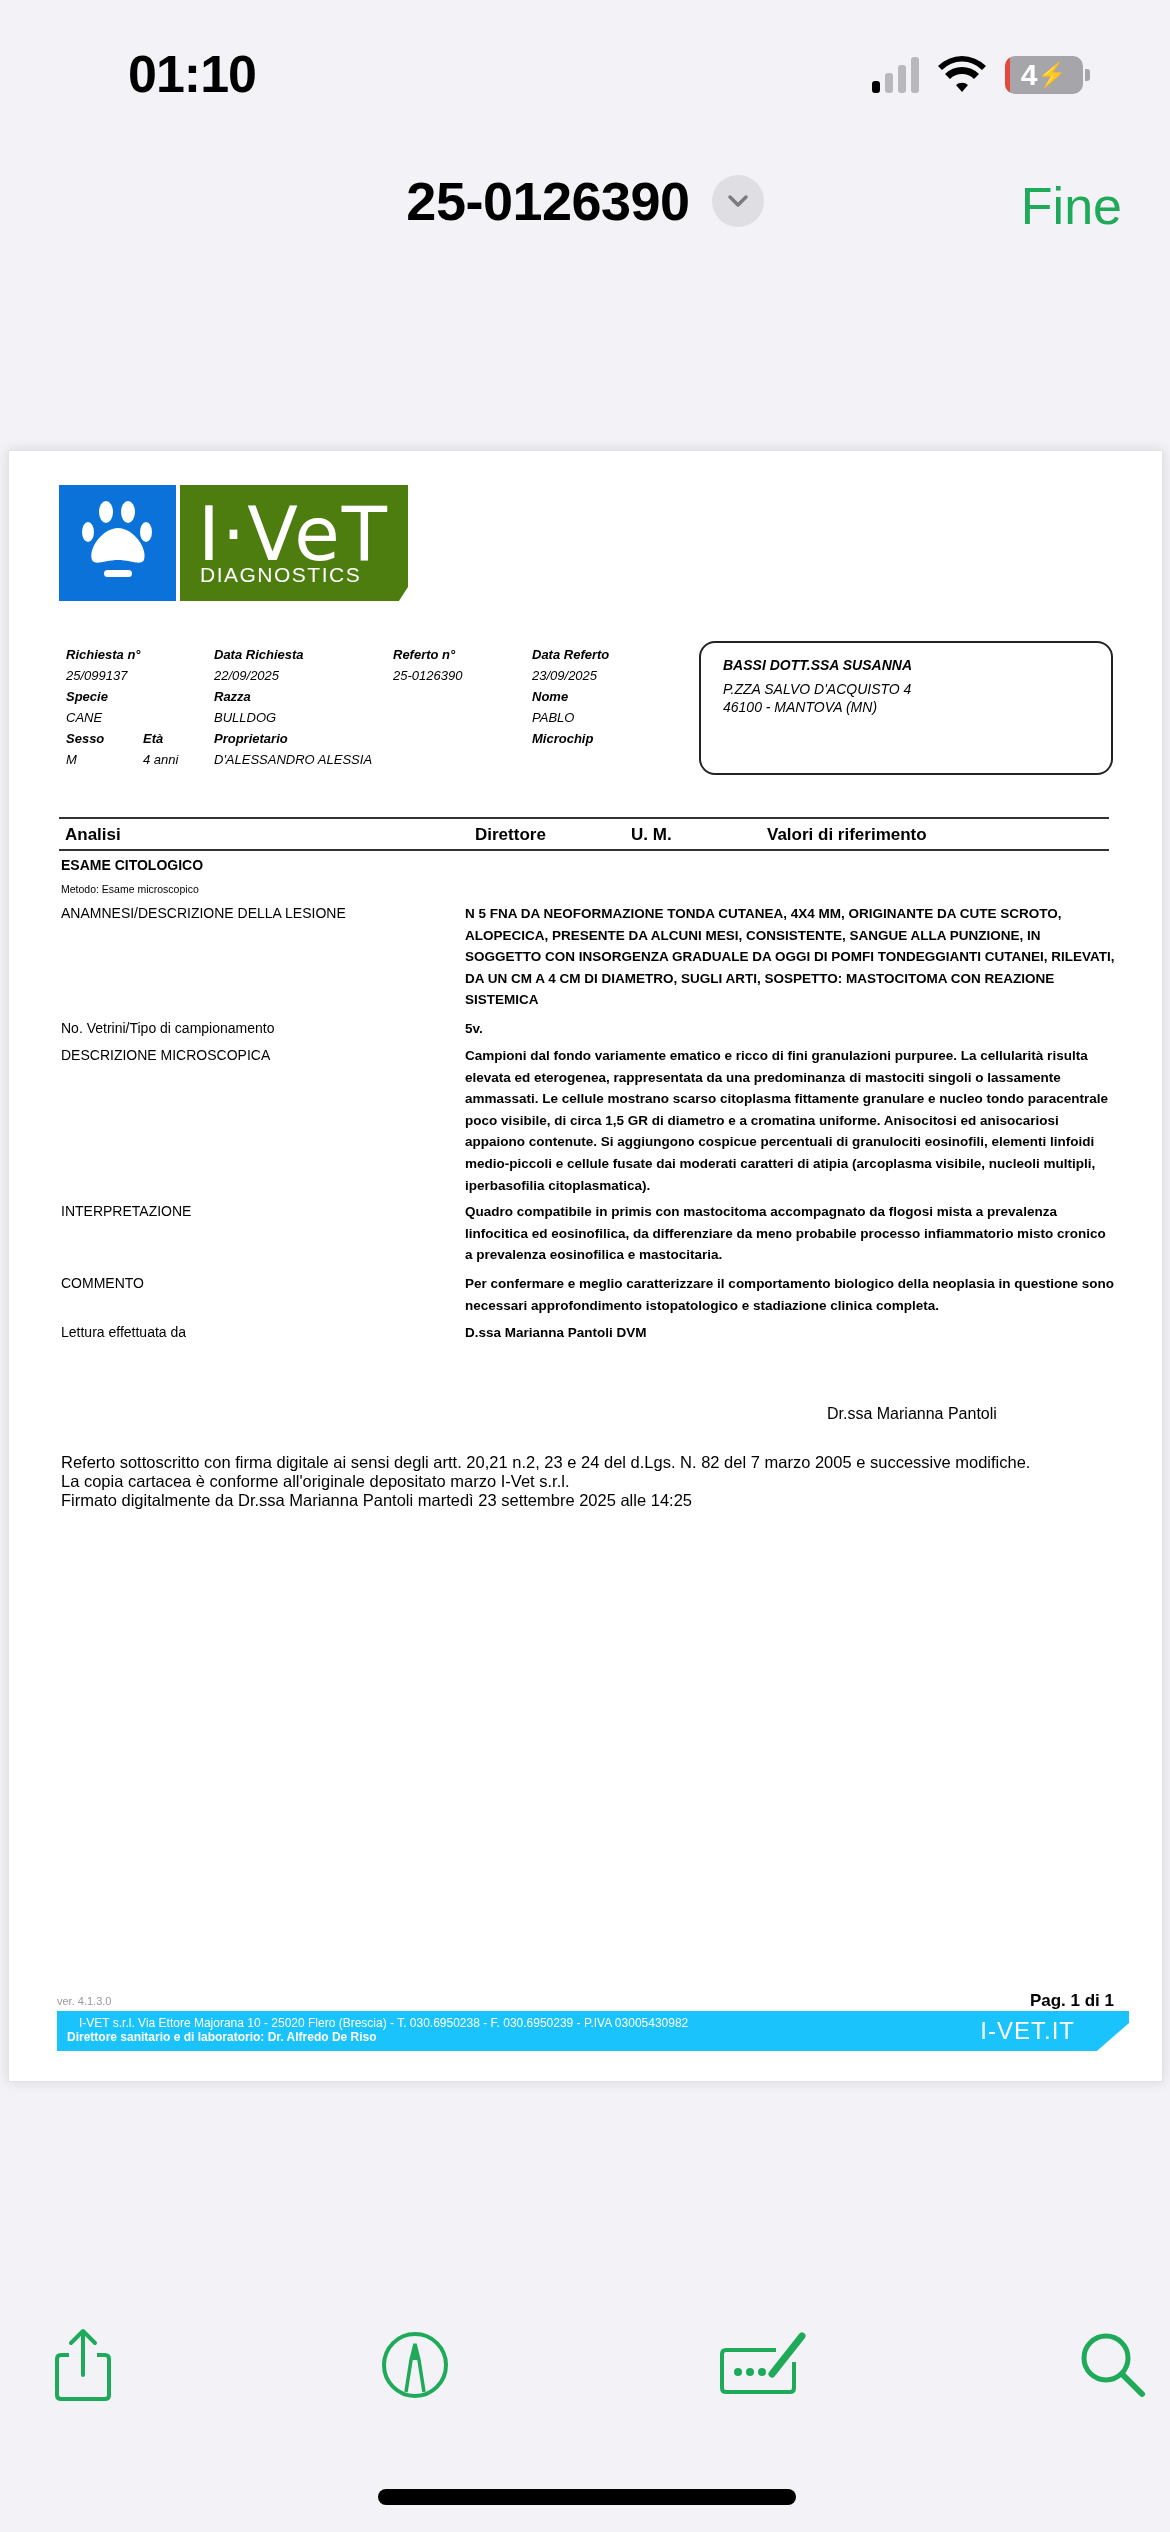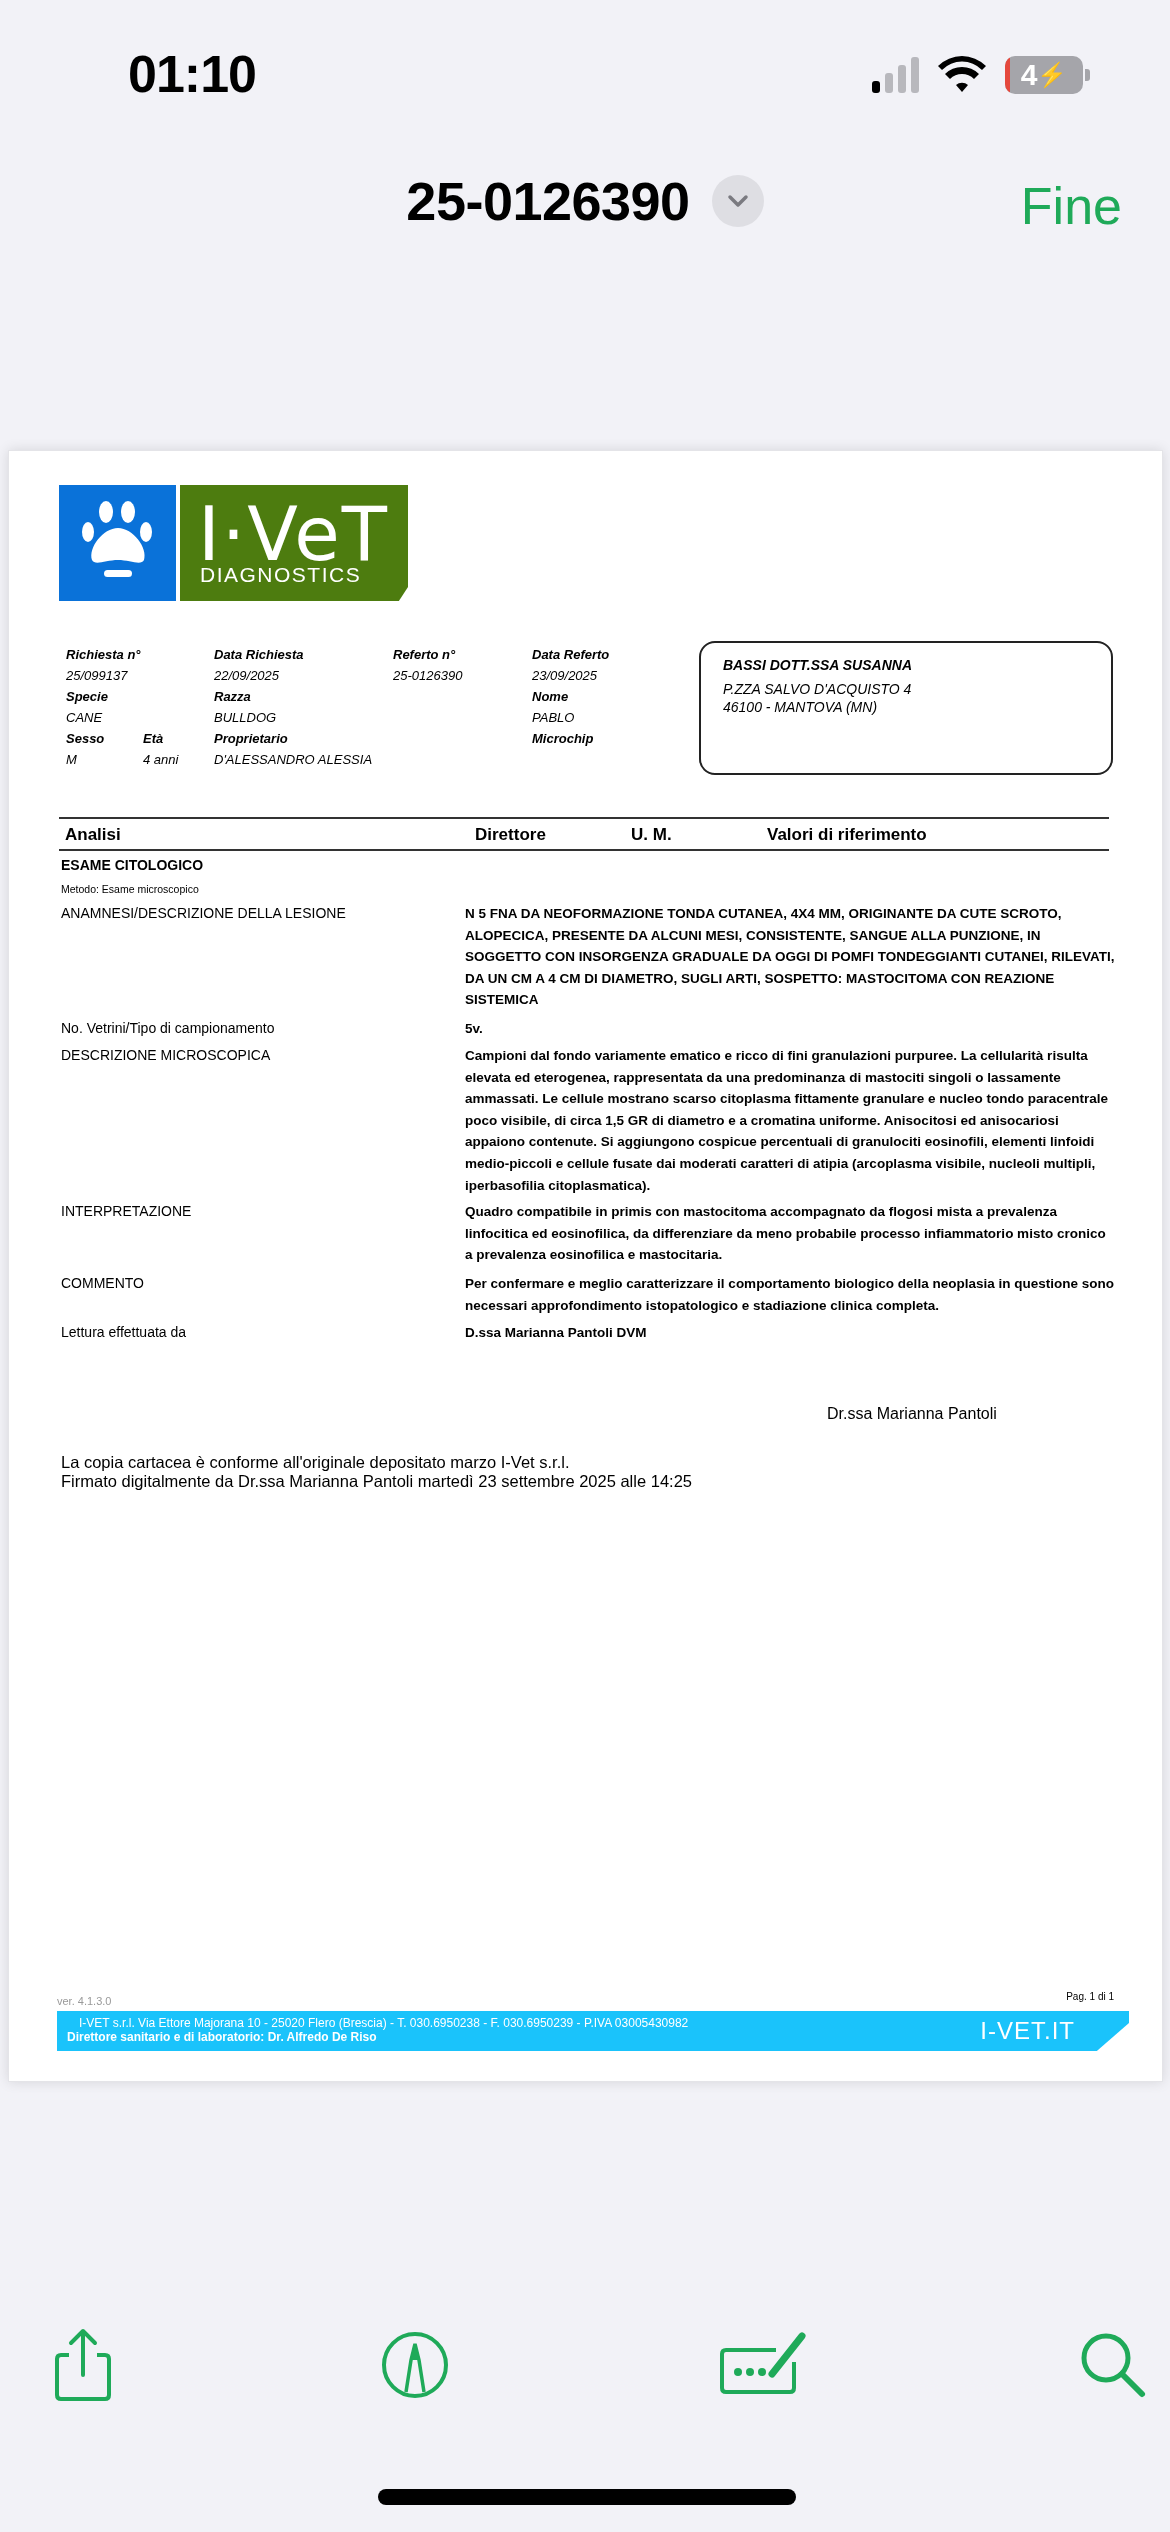--- a/index.html
+++ b/index.html
@@ -49,21 +49,21 @@
 
   .row-label { position:absolute; left:52px; font-size:14px; }
   .row-val { position:absolute; left:456px; width:650px; font-size:13.5px; font-weight:700; line-height:21.6px; }
   .section-title { position:absolute; left:52px; top:406px; font-size:14px; font-weight:700; }
   .method { position:absolute; left:52px; top:432px; font-size:10.5px; }
 
   .signer { position:absolute; left:818px; top:954px; font-size:16px; }
   .legal { position:absolute; left:52px; top:1002px; font-size:16.5px; line-height:19px; }
 
   .version { position:absolute; left:48px; top:1544px; font-size:11px; color:#999; }
-  .pageno { position:absolute; right:48px; top:1540px; font-size:10px; font-weight:400; }
+  .pageno { position:absolute; right:48px; top:1540px; font-size:17px; font-weight:700; }
   .footer-band { position:absolute; left:48px; top:1560px; width:1072px; height:40px; background:#1ac3fb; color:#fff;
     clip-path:polygon(0 0,100% 0,100% 30%,97% 100%,0 100%); }
   .footer-band .f1 { position:absolute; left:10px; top:5px; font-size:12px; font-weight:400;padding-left:12px; }
   .footer-band .f2 { position:absolute; left:10px; top:19px; font-size:12px; font-weight:700; }
   .footer-band .site { position:absolute; right:54px; top:6px; font-size:24px; letter-spacing:1px; }
 
   
   .toolbar-btn { position:absolute; top:2320px; width:90px; height:90px; display:flex; align-items:center; justify-content:center; }
   .home-ind { position:absolute; left:378px; top:2489px; width:418px; height:16px; border-radius:8px; background:#000; }
 </style>
@@ -176,20 +176,21 @@
 
   <div class="row-label" style="top:824px">COMMENTO</div>
   <div class="row-val" style="top:822px">Per confermare e meglio caratterizzare il comportamento biologico della neoplasia in questione sono necessari approfondimento istopatologico e stadiazione clinica completa.</div>
 
   <div class="row-label" style="top:873px">Lettura effettuata da</div>
   <div class="row-val" style="top:871px">D.ssa Marianna Pantoli DVM</div>
 
   <div class="signer">Dr.ssa Marianna Pantoli</div>
 
   <div class="legal">
+    <div>Referto sottoscritto con firma digitale ai sensi degli artt. 20,21 n.2, 23 e 24 del d.Lgs. N. 82 del 7 marzo 2005 e successive modifiche.</div>
     <div>La copia cartacea è conforme all'originale depositato marzo I-Vet s.r.l.</div>
     <div>Firmato digitalmente da Dr.ssa Marianna Pantoli martedì 23 settembre 2025 alle 14:25</div>
   </div>
 
   <div class="version">ver. 4.1.3.0</div>
   <div class="pageno">Pag. 1 di 1</div>
   <div class="footer-band">
     <span class="f1">I-VET s.r.l. Via Ettore Majorana 10 - 25020 Flero (Brescia) - T. 030.6950238 - F. 030.6950239 - P.IVA 03005430982</span>
     <span class="f2">Direttore sanitario e di laboratorio: Dr. Alfredo De Riso</span>
     <span class="site">I-VET.IT</span>

